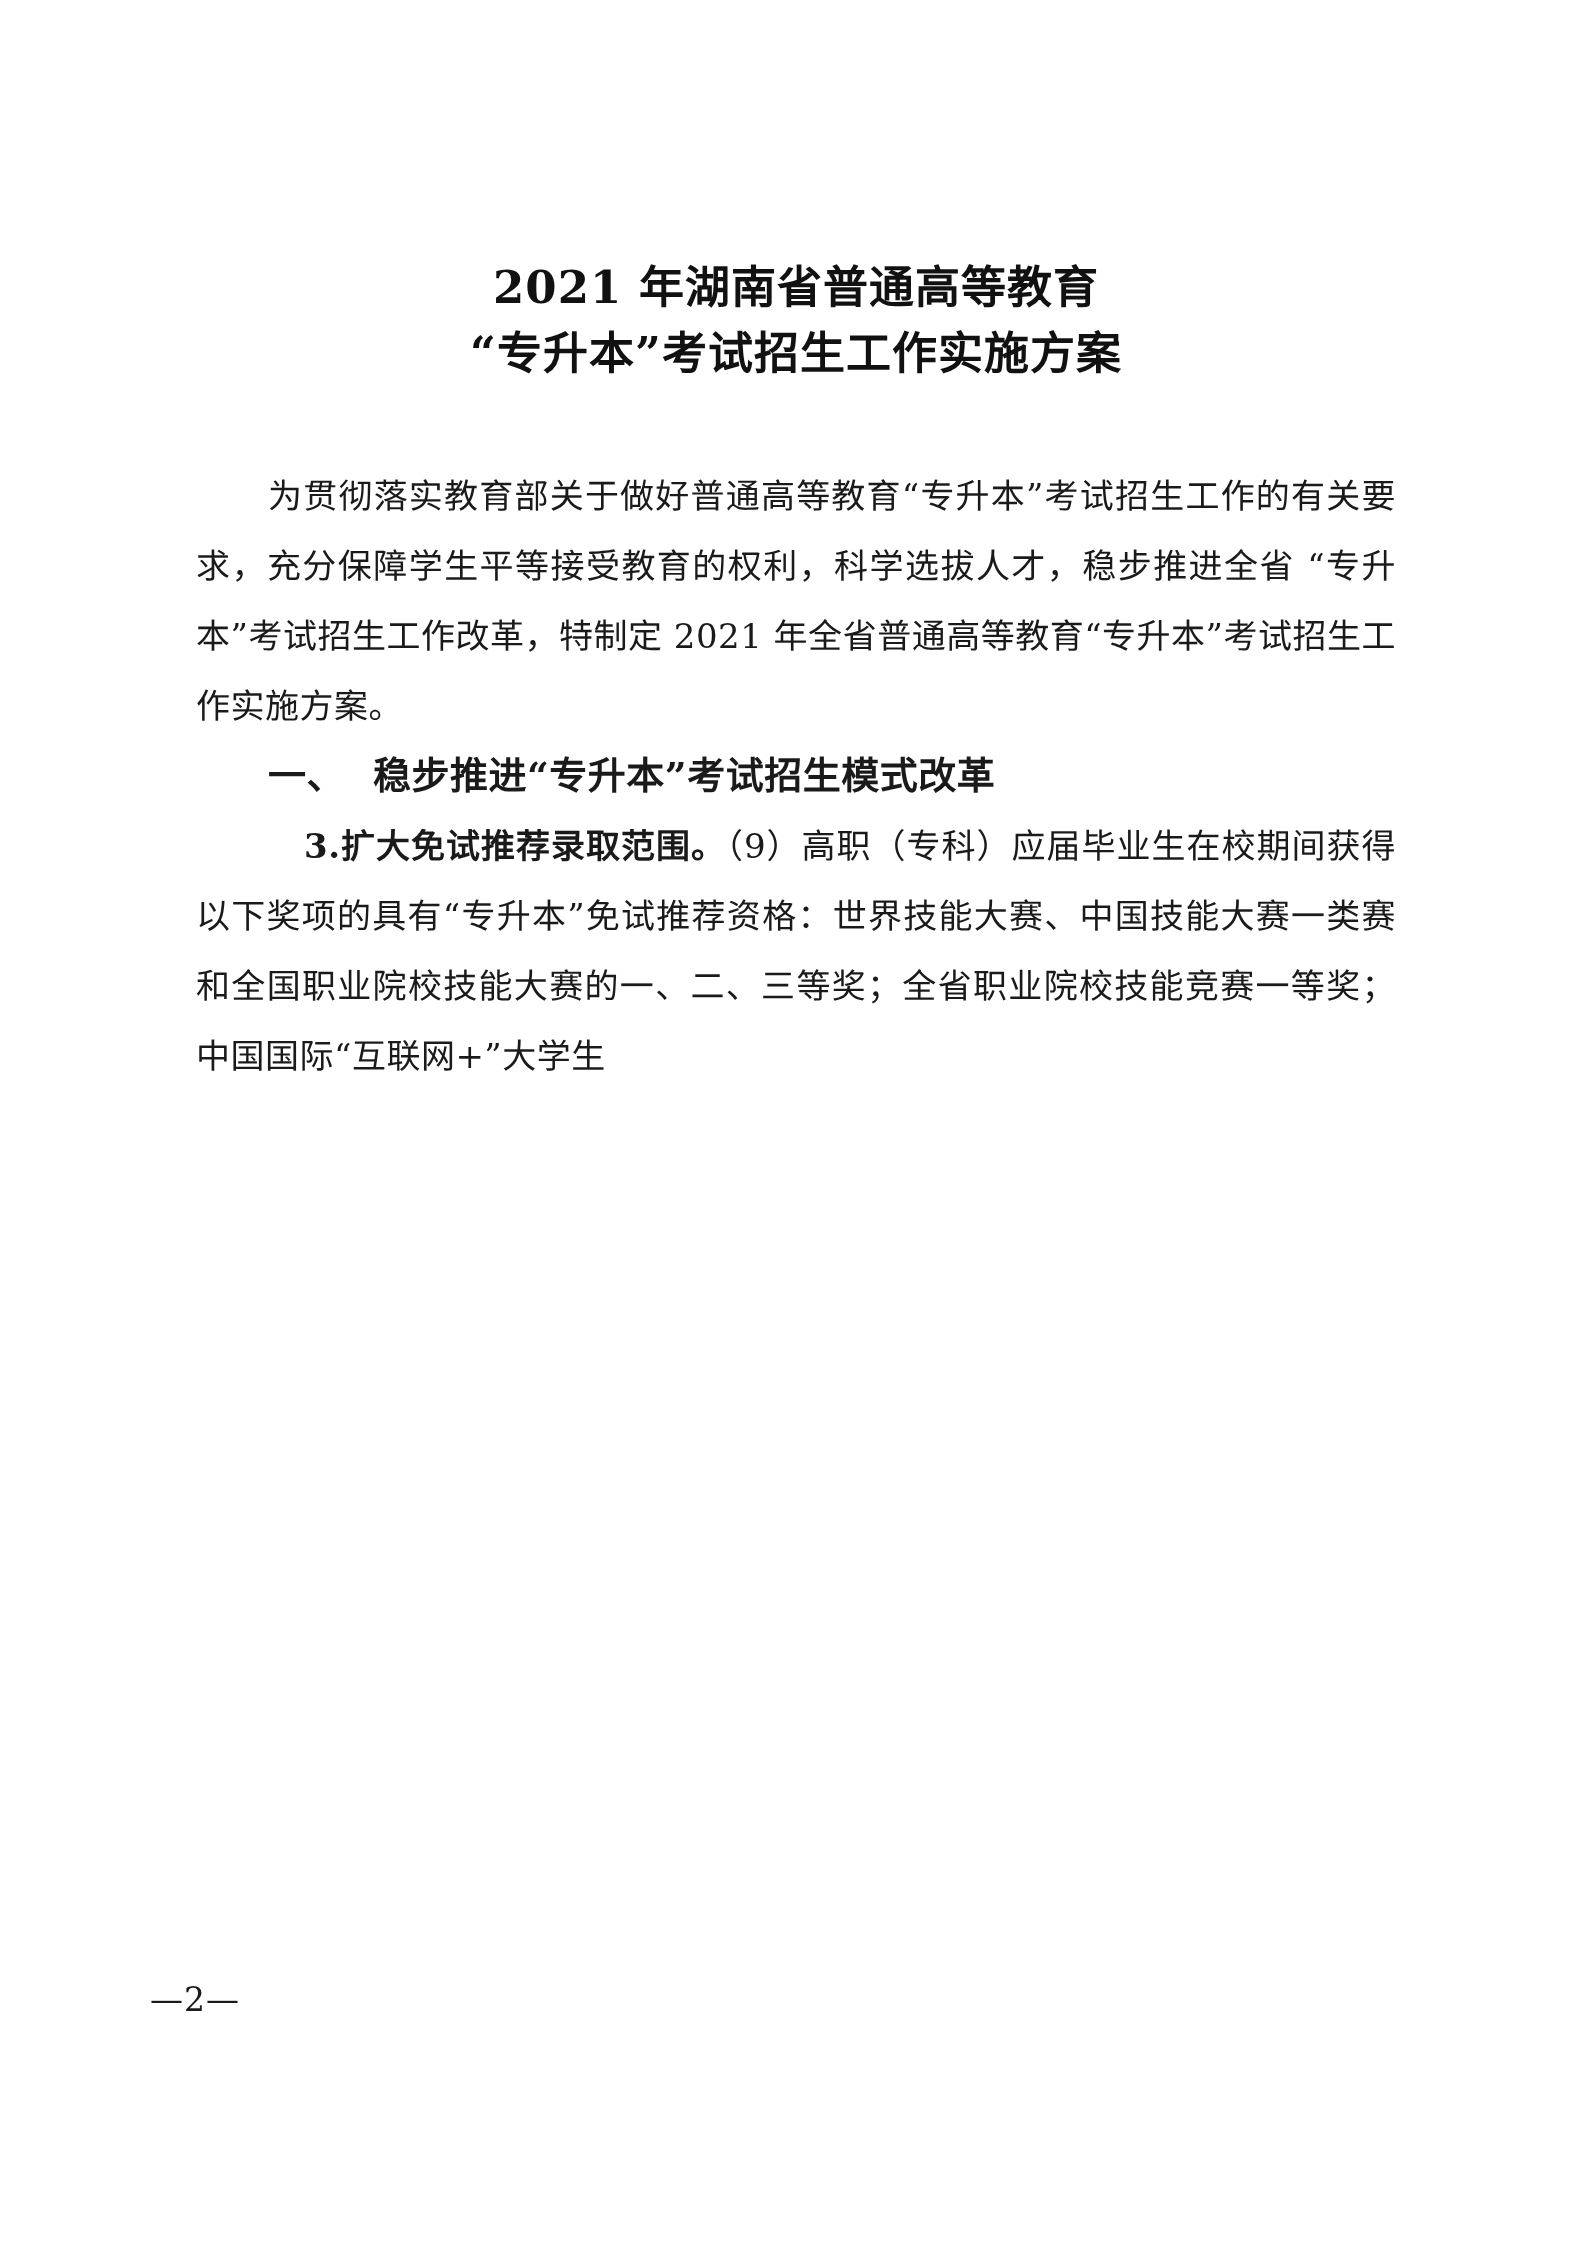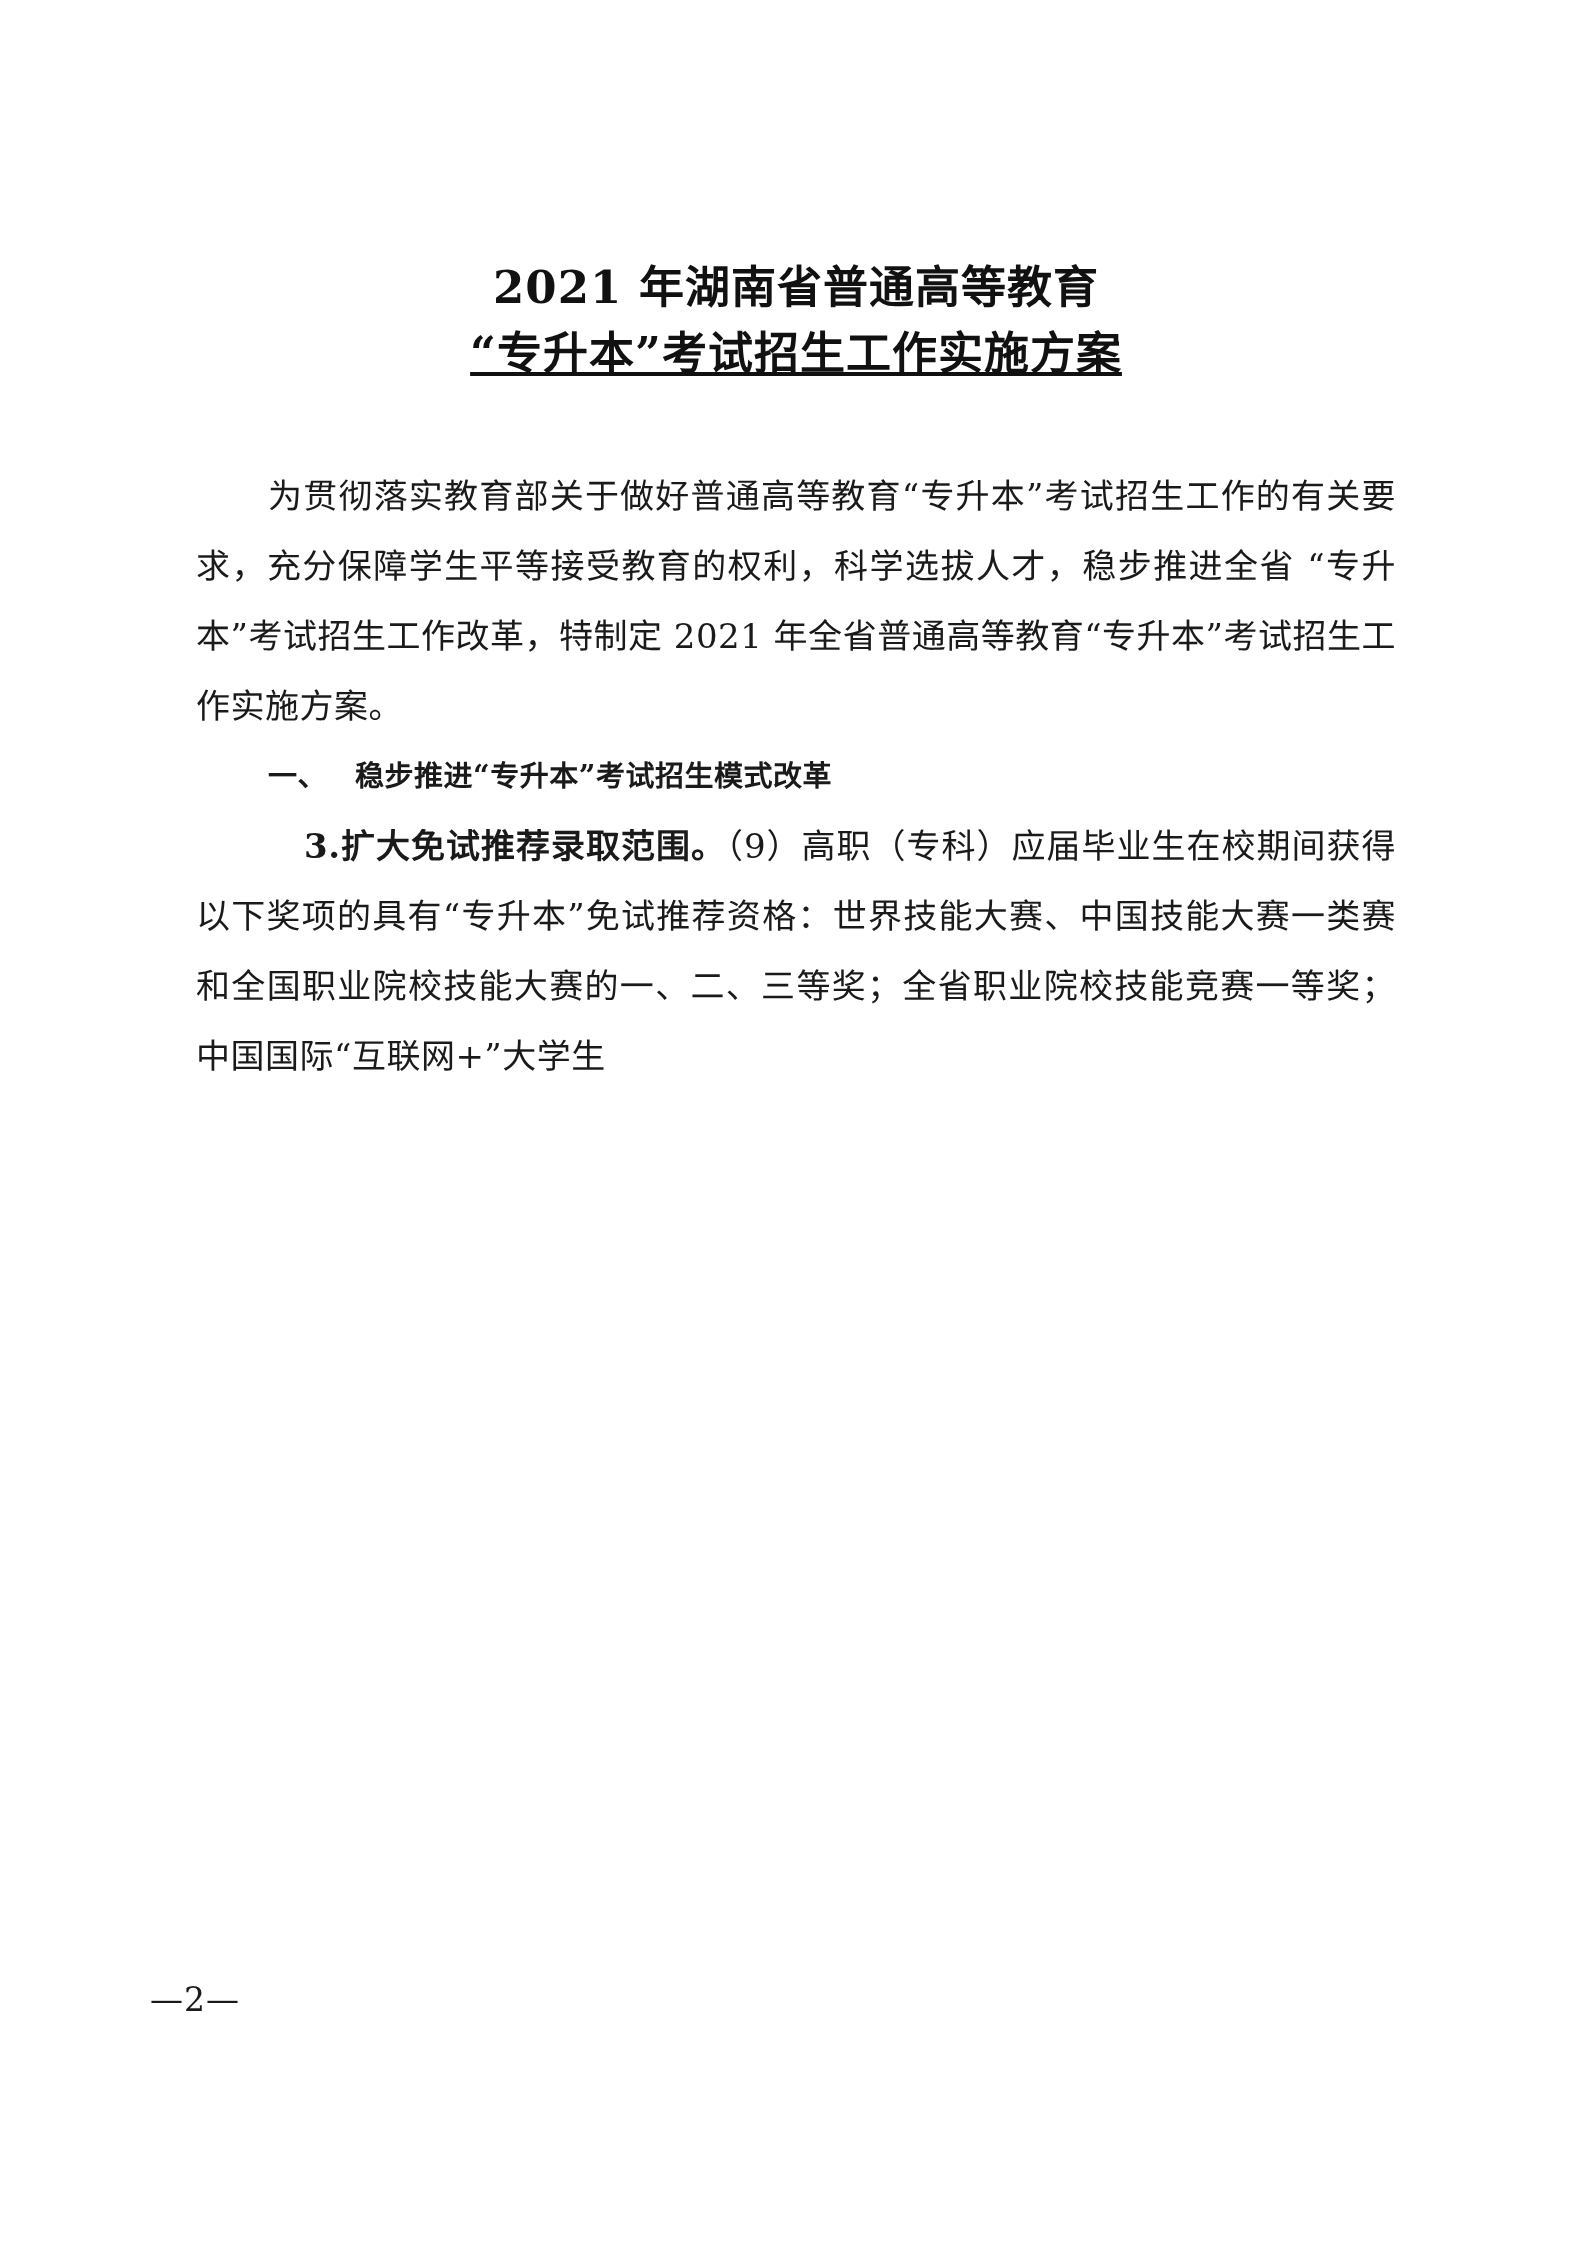--- a/index.html
+++ b/index.html
@@ -35,40 +35,39 @@
     font-weight: bold;
     font-size: 45px;
     line-height: 66px;
     letter-spacing: 1px;
     color: #111;
     margin: 0 0 0 0;
     font-family: "DejaVu Serif", "Liberation Serif", serif;
   }
   .doc-title .line2 {
     display: block;
-    text-decoration: underline;
   }
   .body-block {
     margin-top: 74px;
   }
   p.para {
     font-size: 34px;
     line-height: 70px;
     margin: 0 0 0 0;
     text-align: justify;
     text-justify: inter-ideograph;
     text-indent: 72px;
     letter-spacing: 0.5px;
     color: #1a1a1a;
   }
   p.para + p.para {
     margin-top: 0px;
   }
   p.heading {
-    font-size: 29px;
+    font-size: 38px;
     line-height: 70px;
     font-weight: bold;
     margin: 0;
     text-indent: 72px;
     letter-spacing: 0.5px;
   }
   p.heading .gap {
     display: inline-block;
     width: 28px;
   }

